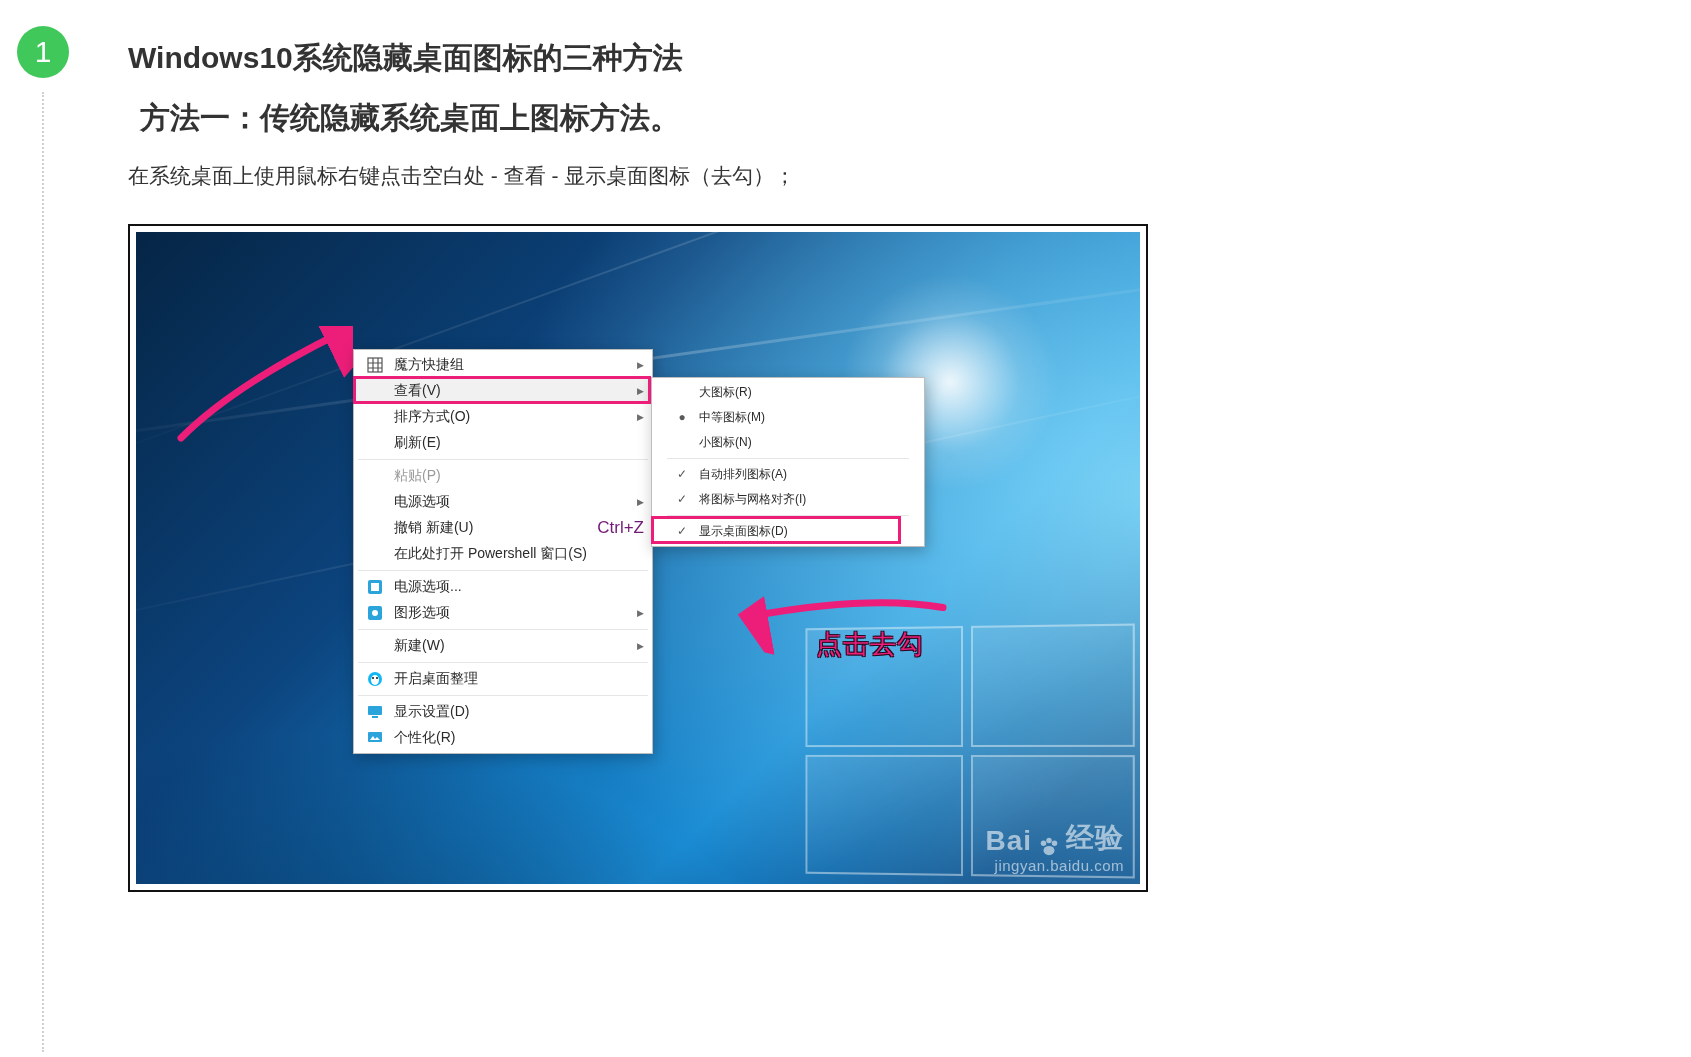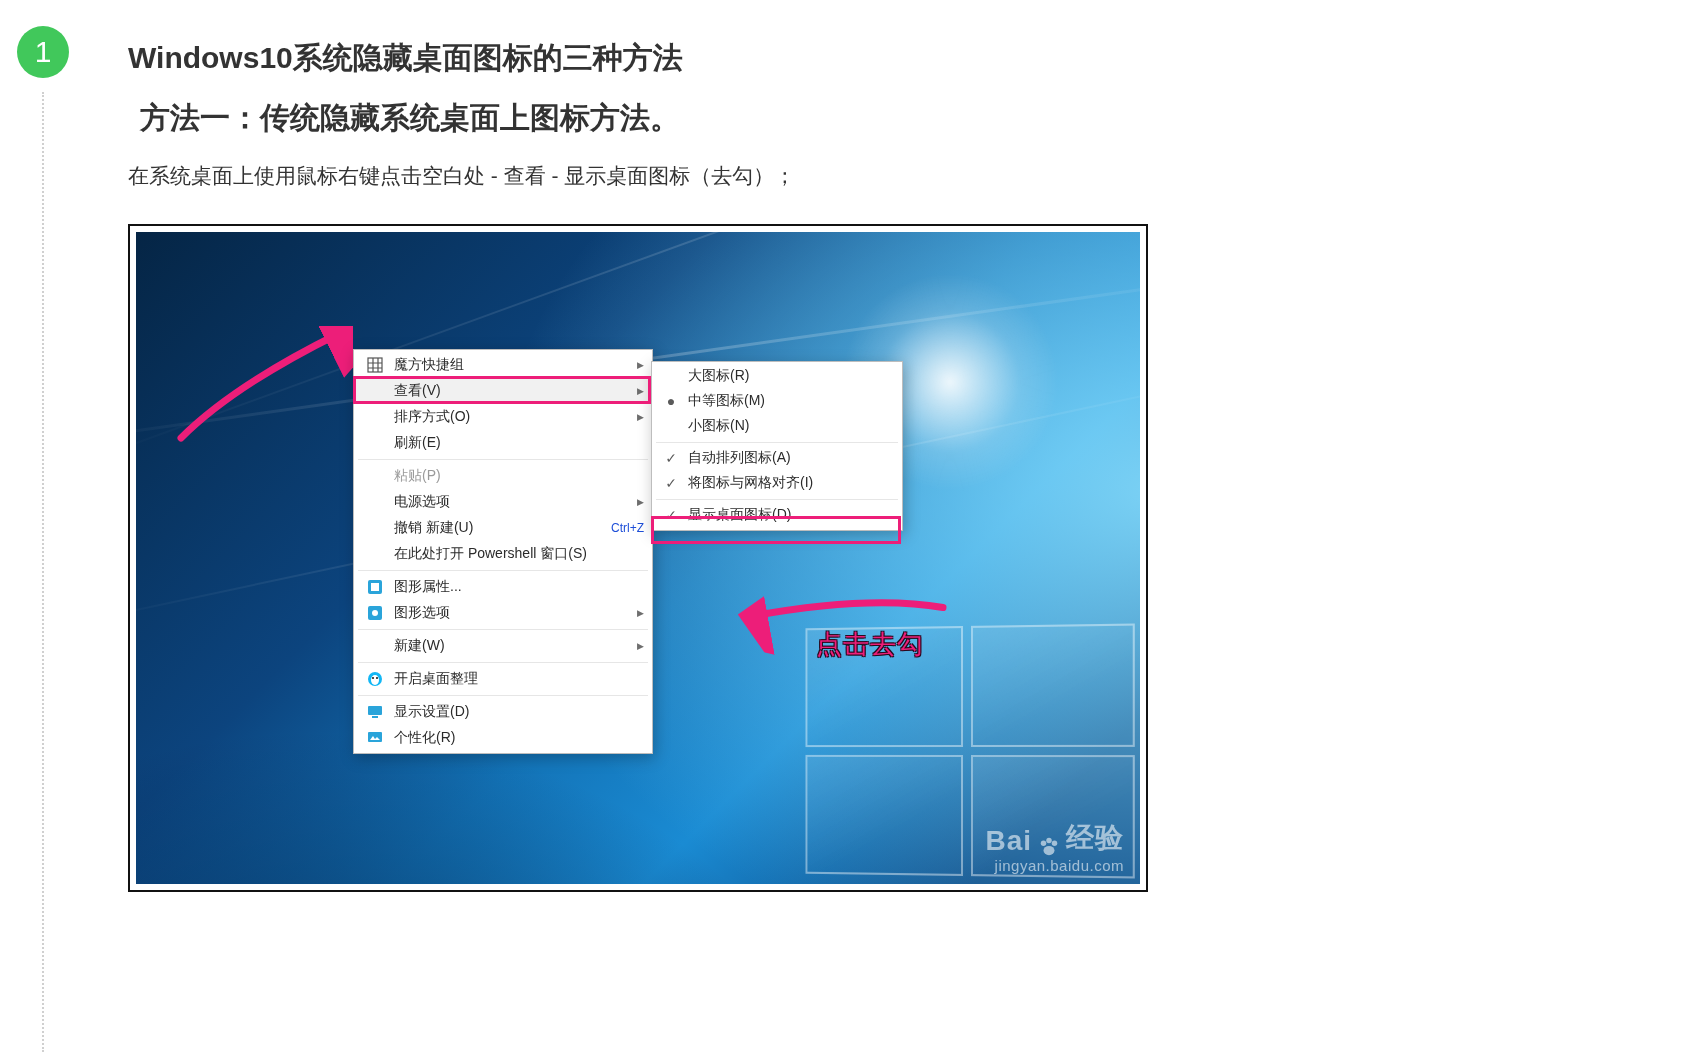--- a/index.html
+++ b/index.html
@@ -167,46 +167,46 @@
   }
   .menu .mi .ic {
     width: 18px;
     height: 18px;
     display: inline-flex;
     align-items: center;
     justify-content: center;
     flex-shrink: 0;
   }
   .menu .mi .label { flex: 1; }
-  .menu .mi .hk { color:#1d4ed8; font-size:12px; margin-left:8px; }
+  .menu .mi .hk { color:#701a75; font-size:17px; margin-left:8px; }
   .menu .mi .chev { color:#6e6e6e; font-size:12px; }
   .menu .mi.disabled { color:#9a9a9a; }
   .menu .mi.hi {
     background: #f1f1f1;
   }
   
   .pink-box {
     position: absolute;
     border: 3px solid #ed1e79;
     pointer-events: none;
     box-sizing: border-box;
   }
 
   
   .submenu {
     position: absolute;
     left: 515px;
-    top: 129px;
+    top: 145px;
     width: 250px;
     background: #fff;
     border: 1px solid #bdbdbd;
     box-shadow: 2px 4px 14px rgba(0,0,0,0.25);
-    font-size: 14px;
+    font-size: 12px;
     color: #2b2b2b;
-    padding: 2px 0;
+    padding: 2px 11px;
   }
   .submenu .mi {
     display: flex;
     align-items: center;
     height: 25px;
     padding: 0 10px 0 12px;
     gap: 10px;
     white-space: nowrap;
   }
   .submenu .mi .mk { width: 14px; text-align:center; color:#5a5a5a; }
@@ -346,21 +346,21 @@
               <span class="label">在此处打开 Powershell 窗口(S)</span>
             </div>
             <div class="sep"></div>
             <div class="mi">
               <span class="ic">
                 <svg width="16" height="16" viewBox="0 0 16 16">
                   <rect x="1" y="1" width="14" height="14" rx="2" fill="#2aa4da"></rect>
                   <rect x="4" y="4" width="8" height="8" fill="#fff"></rect>
                 </svg>
               </span>
-              <span class="label">图形属性...</span>
+              <span class="label">电源选项...</span>
             </div>
             <div class="mi">
               <span class="ic">
                 <svg width="16" height="16" viewBox="0 0 16 16">
                   <rect x="1" y="1" width="14" height="14" rx="2" fill="#2aa4da"></rect>
                   <circle cx="8" cy="8" r="3" fill="#fff"></circle>
                 </svg>
               </span>
               <span class="label">图形选项</span>
               <span class="chev" style="font-size: 9px;">▶</span>

